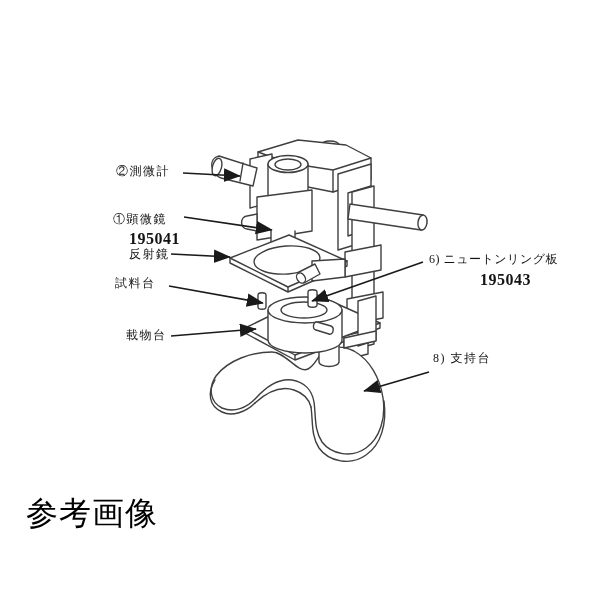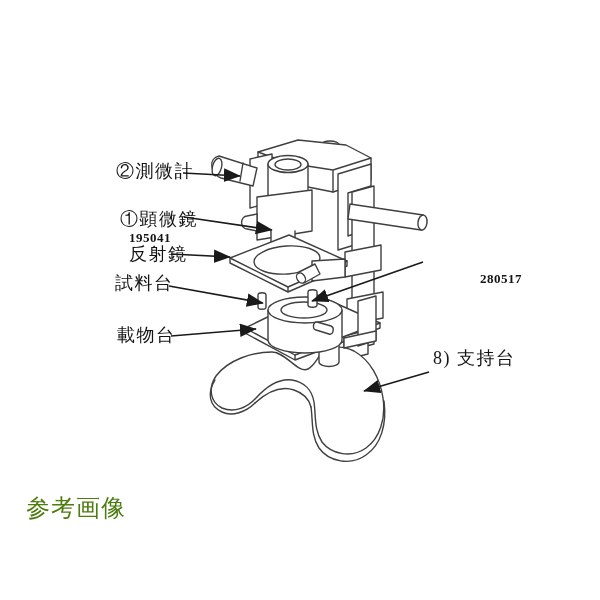--- a/index.html
+++ b/index.html
@@ -6,38 +6,38 @@
   #screen{
     position:relative;
     width:600px;height:600px;
     background:#ffffff;
     overflow:hidden;
     font-family:"Liberation Serif","DejaVu Serif",serif;
   }
   .lbl{
     position:absolute;
     color:#141414;
-    font-size:18px;
+    font-size:12px;
     line-height:17px;
     white-space:nowrap;
     letter-spacing:1.5px;
   }
   .code{
     position:absolute;
     color:#141414;
-    font-size:13px;
+    font-size:16px;
     font-weight:700;
     letter-spacing:0.5px;
     white-space:nowrap;
   }
   .caption{
     position:absolute;
     left:26px;top:492px;
-    color:#4d7c0f;
-    font-size:24px;
+    color:#000000;
+    font-size:32px;
     letter-spacing:1px;
     font-family:Liberation Sans, sans-serif;
   }
   svg{position:absolute;left:0;top:0;}
 </style>
 </head>
 <body>
 
 <div id="screen">
 
@@ -160,29 +160,30 @@
       <line x1="171" y1="254" x2="230" y2="257" marker-end="url(#ah)"></line>
       <line x1="169" y1="286" x2="263" y2="303" marker-end="url(#ah)"></line>
       <line x1="171" y1="336" x2="256" y2="329" marker-end="url(#ah)"></line>
       <line x1="423" y1="262" x2="312" y2="301" marker-end="url(#ah)"></line>
       <line x1="429" y1="372" x2="364" y2="391" marker-end="url(#ah)"></line>
     </g>
   </svg>
 
   <div class="lbl" style="left:116px;top:163px">②測微計</div>
 
-  <div class="lbl" style="left:120px;top:211px">①顕微鏡</div>
+  <div class="lbl" style="left:113px;top:211px">①顕微鏡</div>
 
   <div class="code" style="left:129px;top:230px">195041</div>
 
   <div class="lbl" style="left:129px;top:246px">反射鏡</div>
 
   <div class="lbl" style="left:115px;top:275px">試料台</div>
 
-  <div class="lbl" style="left:117px;top:327px">載物台</div>
+  <div class="lbl" style="left:126px;top:327px">載物台</div>
 
+  <div class="lbl" style="left:429px;top:251px;letter-spacing:0.5px">6) ニュートンリング板</div>
 
-  <div class="code" style="left:480px;top:271px">280517</div>
+  <div class="code" style="left:480px;top:271px">195043</div>
 
   <div class="lbl" style="left:433px;top:350px">8) 支持台</div>
 
   <div class="caption">参考画像</div>
 </div>
 
 </body></html>

